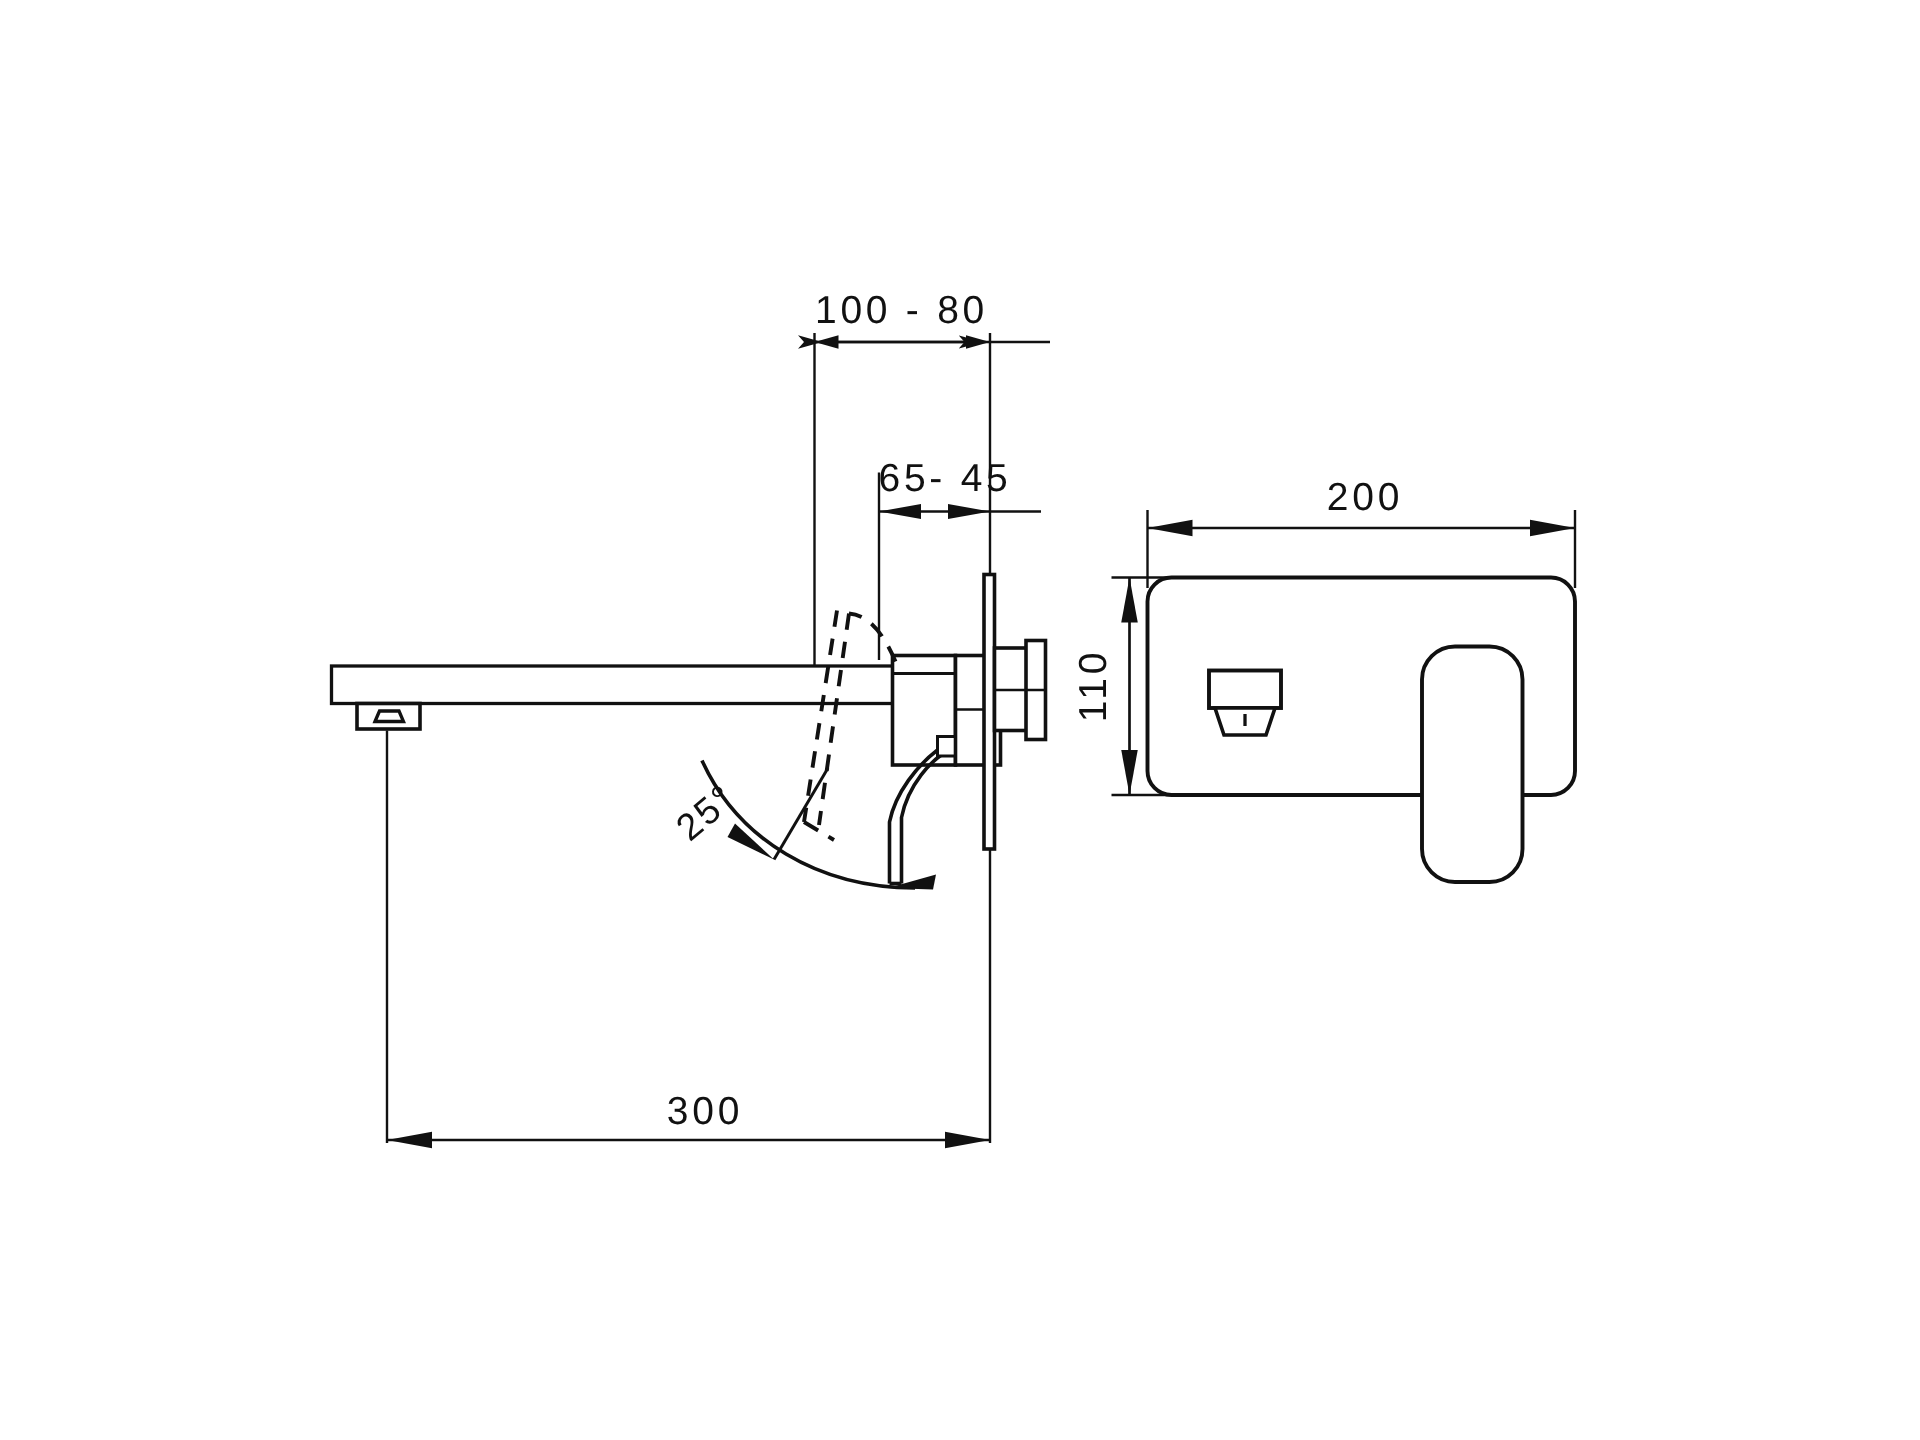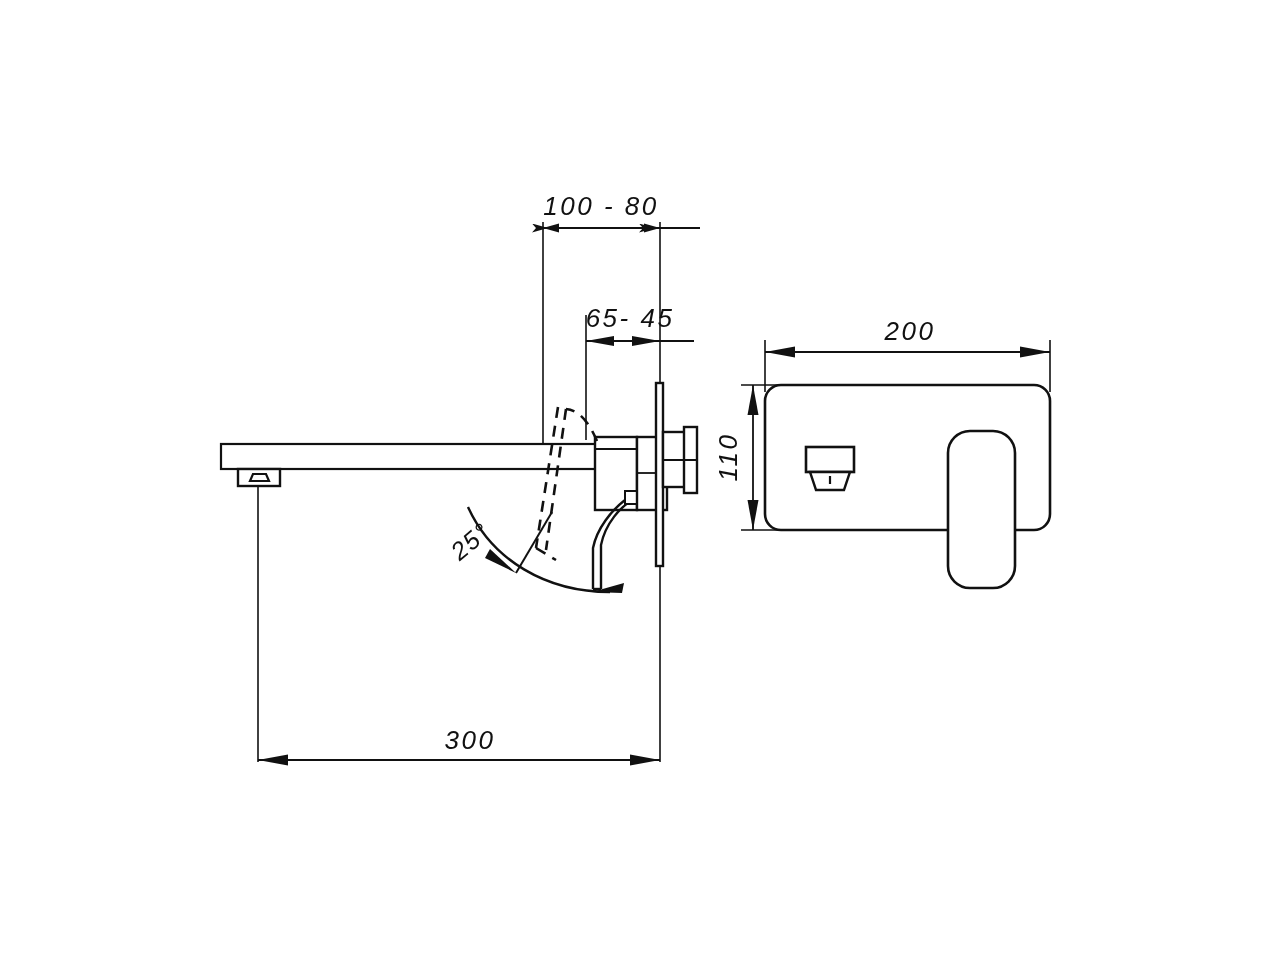--- a/index.html
+++ b/index.html
@@ -12,21 +12,20 @@
     width: 1280px;
     height: 960px;
     font-family: "Liberation Sans", sans-serif;
     overflow: hidden;
   }
   #drawing-root {
     position: relative;
     width: 1280px;
     height: 960px;
     background: #ffffff;
-    font-style: italic;
   }
   svg#tech-drawing {
     display: block;
     width: 1280px;
     height: 960px;
   }
   .dim-text {
     font-family: "Liberation Sans", sans-serif;
     font-size: 26px;
     letter-spacing: 2.5px;

